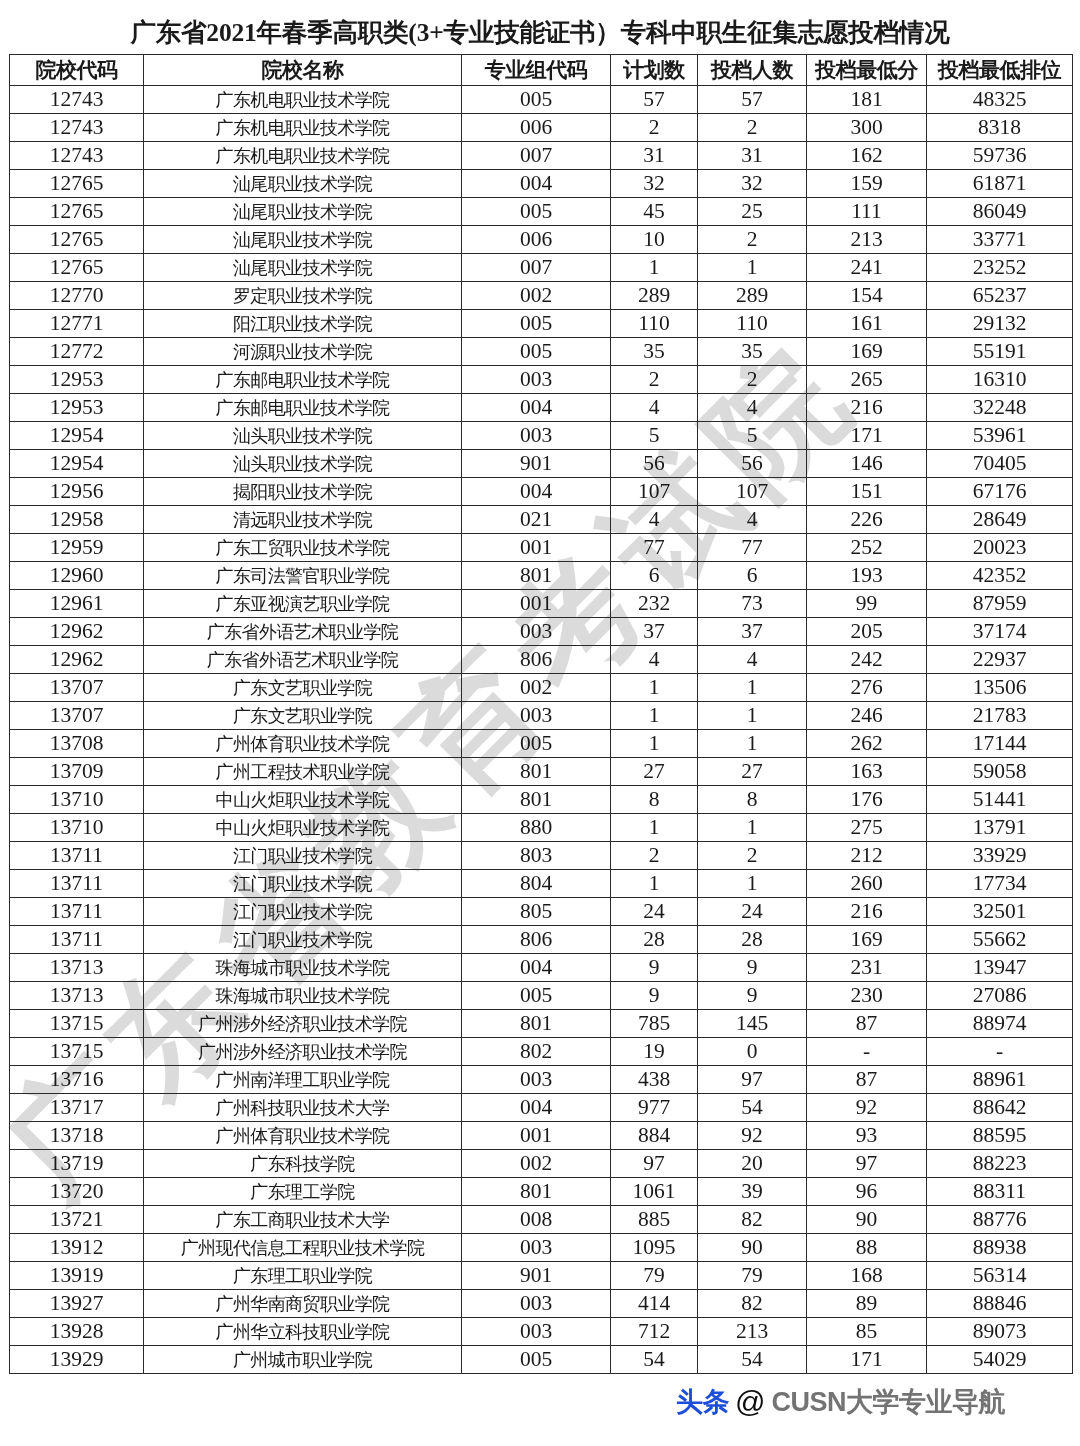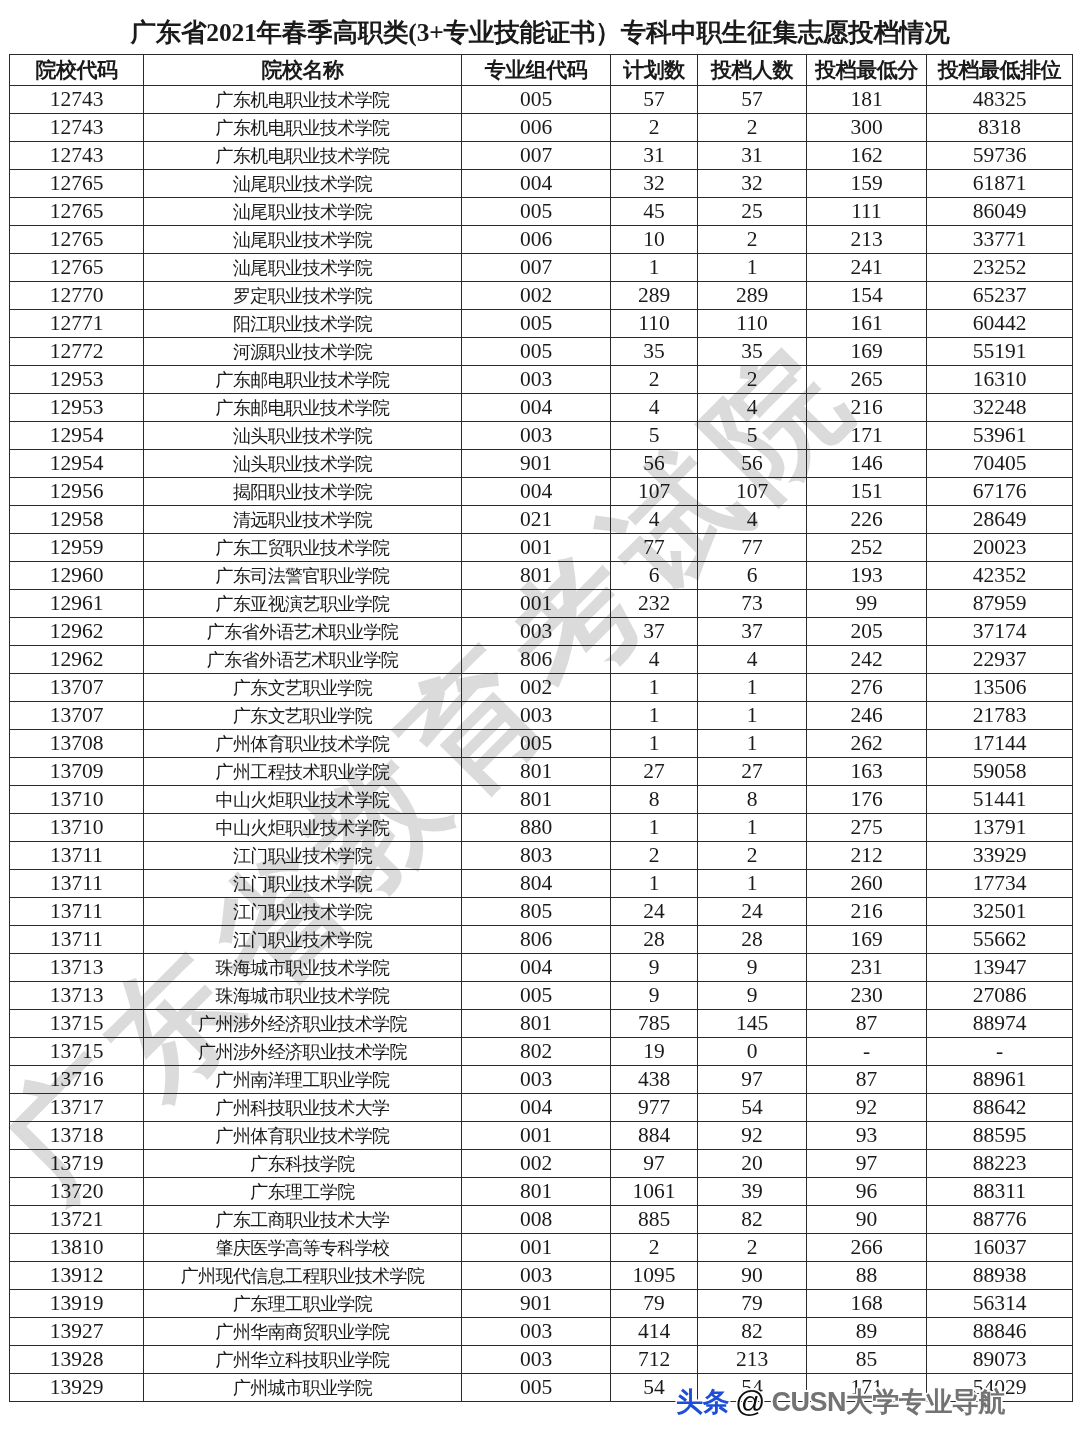--- a/index.html
+++ b/index.html
@@ -273,21 +273,21 @@
             <td class="num">154</td>
             <td class="num">65237</td>
           </tr>
           <tr>
             <td class="num">12771</td>
             <td class="name">阳江职业技术学院</td>
             <td class="num">005</td>
             <td class="num">110</td>
             <td class="num">110</td>
             <td class="num">161</td>
-            <td class="num">60442</td>
+            <td class="num">29132</td>
           </tr>
           <tr>
             <td class="num">12772</td>
             <td class="name">河源职业技术学院</td>
             <td class="num">005</td>
             <td class="num">35</td>
             <td class="num">35</td>
             <td class="num">169</td>
             <td class="num">55191</td>
           </tr>
@@ -564,29 +564,20 @@
           <tr>
             <td class="num">13721</td>
             <td class="name">广东工商职业技术大学</td>
             <td class="num">008</td>
             <td class="num">885</td>
             <td class="num">82</td>
             <td class="num">90</td>
             <td class="num">88776</td>
           </tr>
           <tr>
-            <td class="num">13810</td>
-            <td class="name">肇庆医学高等专科学校</td>
-            <td class="num">001</td>
-            <td class="num">2</td>
-            <td class="num">2</td>
-            <td class="num">266</td>
-            <td class="num">16037</td>
-          </tr>
-          <tr>
             <td class="num">13912</td>
             <td class="name">广州现代信息工程职业技术学院</td>
             <td class="num">003</td>
             <td class="num">1095</td>
             <td class="num">90</td>
             <td class="num">88</td>
             <td class="num">88938</td>
           </tr>
           <tr>
             <td class="num">13919</td>

